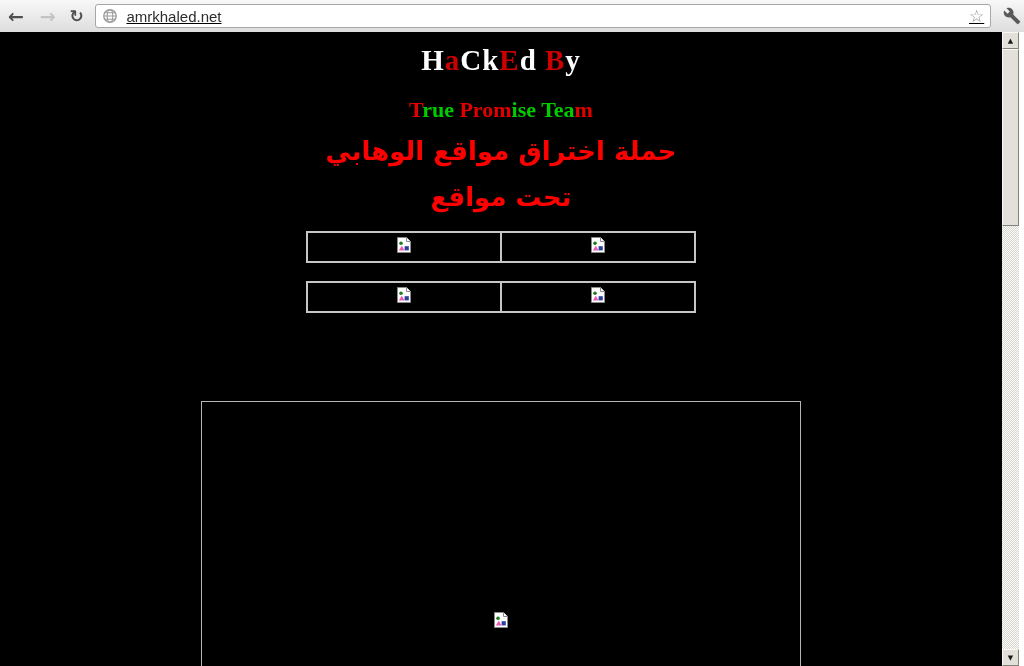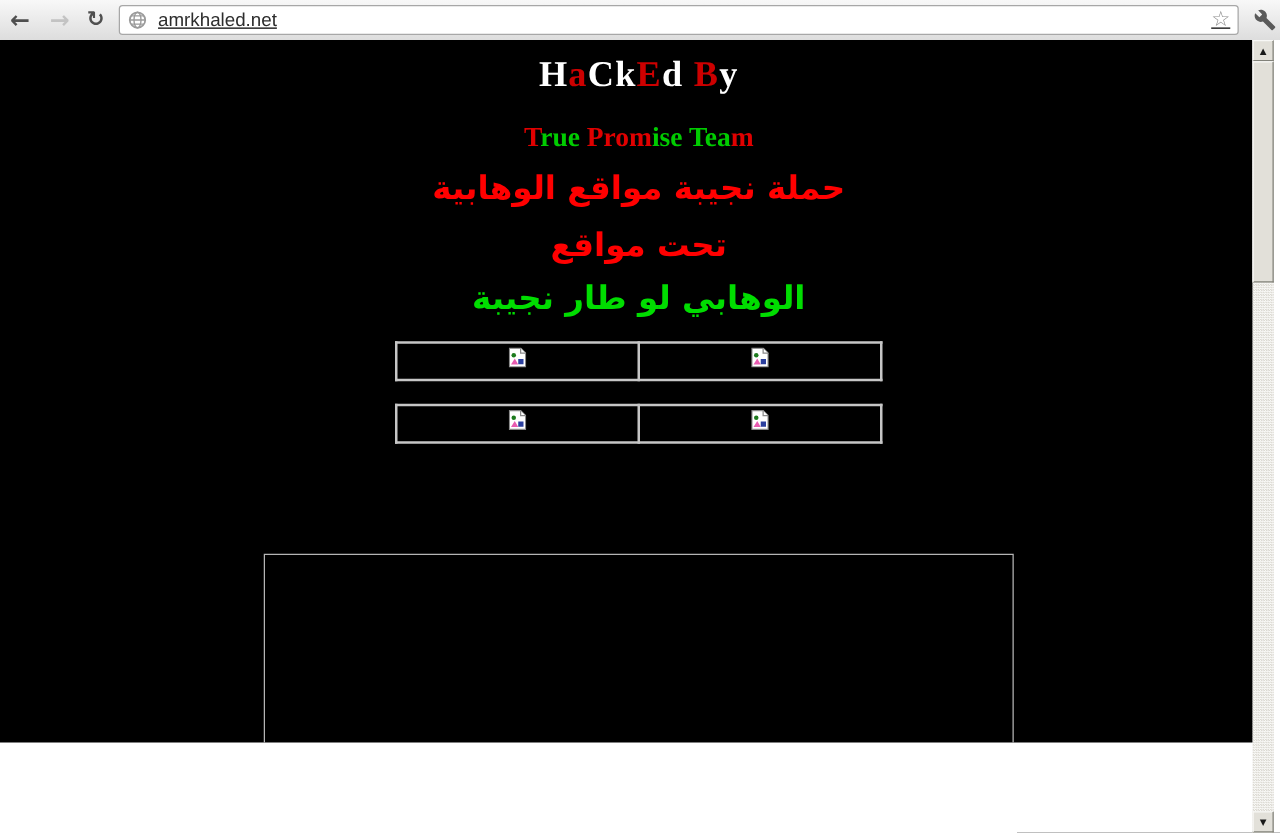--- a/index.html
+++ b/index.html
@@ -14,22 +14,22 @@
   .nav-reload{margin-left:5px;font-size:17px;}
   .urlbar{margin-left:7px;width:889px;height:22px;background:#ffffff;border:1px solid #a7a7a7;border-radius:3px;
           display:flex;align-items:center;padding:0 6px;box-sizing:content-box;text-decoration:underline;}
   .globe{display:flex;align-items:center;}
   .urltext{font-size:15px;color:#2d2d2d;margin-left:8px;flex:1;text-align:left;font-family:"Liberation Sans",sans-serif;}
   .starbtn{font-family:"DejaVu Sans",sans-serif;font-size:17px;color:#8d8d8d;cursor:pointer;line-height:1;}
   .wrenchbtn{margin-left:9px;width:24px;height:26px;display:flex;align-items:center;justify-content:center;cursor:pointer;}
 
   
   .viewport{position:relative;width:1024px;height:634px;background:#ffffff;}
-  .page{position:absolute;left:0;top:0;width:1002px;height:562px;overflow:hidden;
-        text-align:center;font-family:"Liberation Serif","DejaVu Sans",serif;padding-left:10px;}
+  .page{position:absolute;left:0;top:0;width:1002px;height:634px;overflow:hidden;
+        text-align:center;font-family:"Liberation Serif","DejaVu Sans",serif;}
 
   .hacked-title{margin:12px 0 0;font-size:29px;font-weight:bold;letter-spacing:1px;white-space:pre;}
   .team-title{margin:20px 0 0;font-size:22px;font-weight:bold;white-space:pre;}
   .ar{font-weight:bold;font-size:26px;direction:rtl;font-family:"DejaVu Sans",sans-serif;line-height:1.15;}
   .ar1{margin-top:14px;}
   .ar2{margin-top:16px;}
   .ar3{margin-top:12px;}
 
   .imgtable{margin:18px auto 0;border-collapse:collapse;}
   .imgtable.second{margin-top:18px;}
@@ -84,25 +84,24 @@
 </div>
 
 <div class="viewport">
 
   <div class="page" style="background: rgb(0, 0, 0);">
 
     <h1 class="hacked-title"><span style="color: rgb(255, 255, 255);">H</span><span style="color: rgb(204, 0, 0);">a</span><span style="color: rgb(255, 255, 255);">C</span><span style="color: rgb(255, 255, 255);">k</span><span style="color: rgb(204, 0, 0);">E</span><span style="color: rgb(255, 255, 255);">d</span><span style="color: rgb(255, 255, 255);"> </span><span style="color: rgb(204, 0, 0);">B</span><span style="color: rgb(255, 255, 255);">y</span></h1>
 
     <h2 class="team-title"><span style="color: rgb(224, 0, 0);">T</span><span style="color: rgb(0, 204, 0);">rue</span><span style="color: rgb(0, 204, 0);"> </span><span style="color: rgb(224, 0, 0);">Prom</span><span style="color: rgb(0, 204, 0);">ise</span><span style="color: rgb(0, 204, 0);"> </span><span style="color: rgb(0, 204, 0);">Tea</span><span style="color: rgb(224, 0, 0);">m</span></h2>
 
-    <div class="ar ar1" dir="rtl" style="color: rgb(255, 0, 0);">حملة نجيبة مواقع الوهابية</div>
+    <div class="ar ar1" dir="rtl" style="color: rgb(255, 0, 0);">حملة اختراق مواقع الوهابي</div>
 
     <div class="ar ar2" dir="rtl" style="color: rgb(255, 0, 0);">تحت مواقع</div>
 
-    <div class="ar ar3" dir="rtl" style="color: rgb(0, 221, 0);">الوهابي لو طار نجيبة</div>
 
     <table class="imgtable">
       <tbody>
           <tr>
         <td>
           <svg class="broken" width="14" height="16" viewBox="0 0 14 16">
             <path d="M0.5 0.5 H9.5 L13.5 4.5 V15.5 H0.5 Z" fill="#ffffff" stroke="#8a8a8a"></path>
             <path d="M9.5 0.5 V4.5 H13.5" fill="#ffffff" stroke="#8a8a8a"></path>
             <circle cx="4" cy="6.2" r="1.8" fill="#1e7b1e"></circle>
             <path d="M1.8 13.5 L4.8 8.8 L7.6 13.5 Z" fill="#e85bb0"></path>

